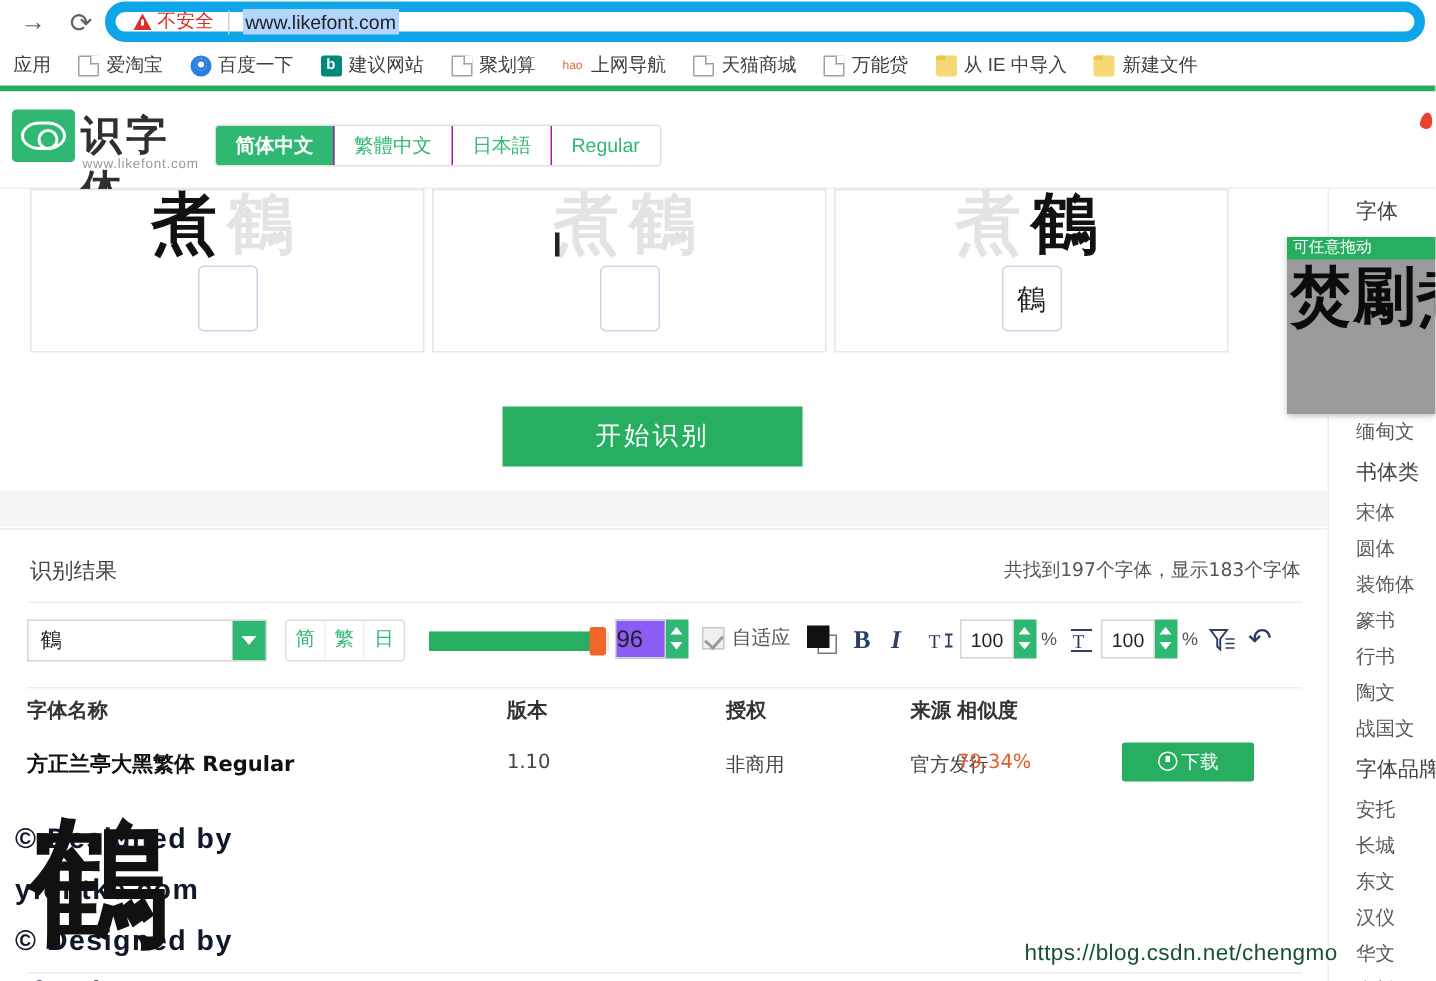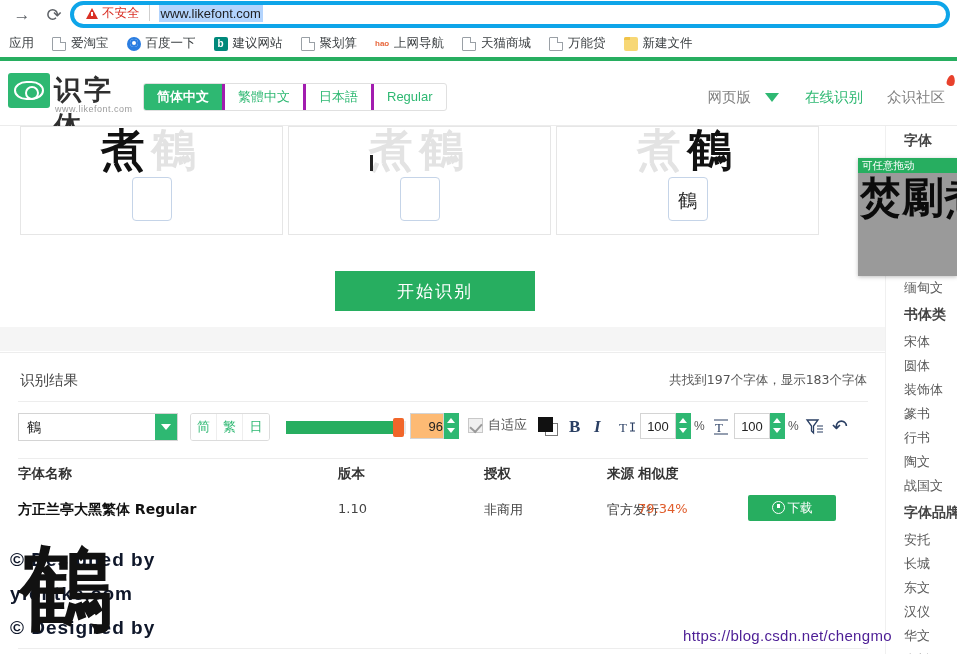--- a/index.html
+++ b/index.html
@@ -15,43 +15,43 @@
   }
 
   
   #browser-chrome { position:absolute; left:0; top:0; width:957px; height:57px; background:#fff; }
   #omnibox-row { position:absolute; left:0; top:0; width:957px; height:30px; }
   .nav-btn { position:absolute; top:3px; width:24px; height:24px; color:#5f6368; font-size:17px;
              line-height:24px; text-align:center; cursor:pointer; }
   #fwd-btn { left:10px; }
   #reload-btn { left:42px; font-size:18px; }
   #omnibox { position:absolute; left:70px; top:1px; width:880px; height:27px;
-             border:4px solid #0ea5e9; border-radius:14px; background:#fff;
-             display:flex; align-items:flex-start; padding-left:12px; }
+             border:7px solid #0ea5e9; border-radius:14px; background:#fff;
+             display:flex; align-items:center; padding-left:12px; }
   #not-secure { display:flex; align-items:center; gap:4px; color:#d93025; font-size:12.5px; white-space:nowrap; }
   .warn-tri { display:inline-block; width:0;height:0;border-left:6px solid transparent;
               border-right:6px solid transparent;border-bottom:11px solid #d93025; position:relative; }
   .warn-tri::after{ content:""; position:absolute; left:-1px; top:4px; width:2px; height:4px; background:#fff; }
   #omnibox-divider { width:1px; height:16px; background:#cfcfcf; margin:0 9px; }
   #url-text { background:#b3d4fd; color:#202124; font-size:13px; padding:1px 2px; white-space:nowrap; }
 
   #bookmark-bar { position:absolute; left:0; top:30px; width:957px; height:27px;
                   display:flex; align-items:center; gap:0px; overflow:hidden; }
   .bm { display:flex; align-items:center; gap:5px; padding:0 9px; white-space:nowrap;
         font-size:12.5px; color:#3c4043; cursor:pointer; height:24px; }
   .bm-ico { width:14px; height:14px; flex:0 0 14px; display:block; position:relative; }
   .ico-page { border:1px solid #9aa0a6; border-radius:1px; background:#fff; }
   .ico-page::after{content:"";position:absolute;right:-1px;top:-1px;width:5px;height:5px;background:#fff;
                    border-left:1px solid #9aa0a6;border-bottom:1px solid #9aa0a6;}
   .ico-baidu { border-radius:50%; background:#2a7de1; }
   .ico-baidu::after{content:"";position:absolute;left:3px;top:2px;width:8px;height:8px;border-radius:50%;
                     background:#fff;box-shadow:inset 0 0 0 2px #2a7de1;}
   .ico-bing { background:#00897b; border-radius:2px; color:#fff; font-size:10px;
               text-align:center; line-height:14px; font-weight:bold; }
-  .ico-hao { background:#fff; color:#e8673c; font-size:8px; font-weight:bold; line-height:14px; }
+  .ico-hao { background:#fff; color:#e8673c; font-size:8px; font-weight:normal; line-height:14px; }
   .ico-folder { background:#f7d775; border-radius:2px; }
   .ico-folder::before{content:"";position:absolute;left:0;top:0;width:6px;height:3px;background:#f0c349;
                       border-top-left-radius:2px;}
 
   #green-bar { position:absolute; left:0; top:57px; width:957px; height:4px; background:#27ae60; }
 
   
   #site-header { position:absolute; left:0; top:61px; width:957px; height:65px; background:#fff;
                  border-bottom:1px solid #ececec; }
   #logo { position:absolute; left:8px; top:11px; width:125px; height:44px; }
@@ -61,21 +61,21 @@
               border-radius:50% / 60%; }
   #logo-eye::after{content:"";position:absolute;left:9px;top:3px;width:10px;height:10px;
                    border:2px solid #fff;border-radius:50%;}
   #logo-cn { position:absolute; left:46px; top:0px; font-size:27px; letter-spacing:3px;
              color:#2f2f2f; font-weight:bold; font-family:"DejaVu Sans", sans-serif;}
   #logo-url { position:absolute; left:47px; top:32px; font-size:9px; color:#9b9b9b; letter-spacing:0.5px; }
 
   #lang-tabs { position:absolute; left:143px; top:22px; height:28px; display:flex;
                border:1px solid #e0e0e0; border-radius:3px; overflow:hidden; background:#fff; }
   .lang-tab { padding:0 13px; height:26px; line-height:26px; font-size:13px; color:#2eb872;
-              cursor:pointer; border-right:3px solid #a21caf; white-space:nowrap; }
+              cursor:pointer; border-right:1px solid #a21caf; white-space:nowrap; }
   .lang-tab:last-child { border-right:none; }
   .lang-tab.active { background:#2eb872; color:#fff; font-weight:bold; }
 
   #header-nav { position:absolute; right:0px; top:22px; display:flex; align-items:center; gap:0; }
   .hnav { padding:0 12px; font-size:14.5px; color:#808080; line-height:28px; cursor:pointer; white-space:nowrap; }
   .hnav.green { color:#2eb872; }
   #hnav-caret { width:0;height:0;border-left:7px solid transparent;border-right:7px solid transparent;
                 border-top:9px solid #2eb872; margin:0 14px 0 2px; cursor:pointer; }
   #hot-mark { position:absolute; right:2px; top:14px; width:8px;height:11px;
               background:#e8412c; border-radius:50% 50% 50% 50% / 70% 70% 30% 30%; transform:rotate(12deg); }
@@ -128,21 +128,21 @@
                 color:#2eb872; background:#fff; border-right:1px solid #eee; cursor:pointer;
                 font-family:"DejaVu Sans", sans-serif; }
   .script-btn:last-child{ border-right:none; }
 
   #size-slider { position:absolute; left:268px; top:8px; width:120px; height:13px; background:#e8e8e8;
                  cursor:pointer; }
   #size-slider-fill { position:absolute; left:0; top:0; height:13px; background:#27ae60; width:93%; }
   #size-slider-knob { position:absolute; left:107px; top:-3px; width:11px; height:19px;
                       background:#f1662a; border-radius:2px; cursor:pointer; }
   #size-input { position:absolute; left:392px; top:0; width:34px; height:26px; border:1px solid #d4d4d4;
-                background:#fdba74; font-size:13px; text-align:right; line-height:26px; color:#222; }
+                background:#8b5cf6; font-size:16px; text-align:left; line-height:26px; color:#222; }
   .spin { position:absolute; width:15px; height:26px; background:#2eb872; cursor:pointer; }
   .spin::before{content:"";position:absolute;left:3px;top:5px;width:0;height:0;
        border-left:4px solid transparent;border-right:4px solid transparent;border-bottom:5px solid #fff;}
   .spin::after{content:"";position:absolute;left:3px;top:15px;width:0;height:0;
        border-left:4px solid transparent;border-right:4px solid transparent;border-top:5px solid #fff;}
   #size-spin { left:426px; top:0; }
   #autofit-wrap { position:absolute; left:450px; top:3px; display:flex; align-items:center; gap:5px;
                   cursor:pointer; }
   #autofit-box { width:15px; height:15px; border:1px solid #c8c8c8; background:#f0f0f0; position:relative; }
   #autofit-box::after{content:"";position:absolute;left:3px;top:2px;width:6px;height:9px;
@@ -197,38 +197,38 @@
   #big-glyph { position:absolute; left:20px; top:188px; font-size:92px; line-height:96px;
                color:#111; font-weight:bold; font-family:"DejaVu Sans", sans-serif; }
   #glyph-watermark { position:absolute; left:10px; top:190px; width:220px; height:105px;
                      font-size:19px; line-height:34px; color:#0f172a; font-weight:bold;
                      letter-spacing:1px; pointer-events:none; }
   #row-rule { position:absolute; left:18px; top:295px; width:850px; height:1px; background:#ededed; }
 
   
   #sidebar { position:absolute; left:885px; top:126px; width:72px; height:528px;
              background:#fff; border-left:1px solid #f0f0f0; overflow:hidden; }
-  .sb-head { font-size:14px; color:#444; font-weight:bold; padding:6px 12px 6px 18px;
+  .sb-head { font-size:14px; color:#444; font-weight:normal; padding:6px 12px 6px 18px;
              font-family:"DejaVu Sans", sans-serif; white-space:nowrap; }
   .sb-item { font-size:13px; color:#5a5a5a; padding:3px 0 3px 18px; cursor:pointer;
              font-family:Liberation Mono, monospace; white-space:nowrap; }
   #sb-rest { position:absolute; left:0; top:150px; width:72px; }
 
   
   #drag-panel { position:absolute; left:858px; top:158px; width:99px; height:118px;
                 background:#9a9a9a; box-shadow:0 1px 4px rgba(0,0,0,0.25); cursor:move; }
   #drag-panel-bar { position:absolute; left:0; top:0; width:99px; height:15px; background:#27ae60;
                     color:#fff; font-size:10.5px; line-height:15px; padding-left:4px;
                     white-space:nowrap; overflow:hidden; font-family:"DejaVu Sans", sans-serif; }
   #drag-panel-body { position:absolute; left:0; top:15px; width:99px; height:103px;
                      overflow:hidden; color:#0b0b0b; font-weight:bold; font-size:42px;
                      line-height:50px; letter-spacing:0px; padding-left:2px;
                      font-family:"DejaVu Sans", sans-serif; white-space:nowrap; }
 
-  #csdn-watermark { position:absolute; left:683px; top:627px; font-size:15px; color:#4c1d95;
+  #csdn-watermark { position:absolute; left:683px; top:627px; font-size:15px; color:#14532d;
                     letter-spacing:0.3px; pointer-events:none; white-space:nowrap; }
 </style>
 </head>
 <body>
 
 <div id="browser-chrome">
   <div id="omnibox-row">
     <div class="nav-btn" id="fwd-btn">→</div>
     <div class="nav-btn" id="reload-btn">⟳</div>
     <div id="omnibox">
@@ -267,45 +267,43 @@
       <div class="bm">
         <span class="bm-ico ico-page"></span>
         <span>天猫商城</span>
       </div>
       <div class="bm">
         <span class="bm-ico ico-page"></span>
         <span>万能贷</span>
       </div>
       <div class="bm">
         <span class="bm-ico ico-folder"></span>
+        <span>从 IE 中导入</span>
+      </div>
+      <div class="bm">
+        <span class="bm-ico ico-folder"></span>
         <span>新建文件</span>
       </div>
     </div>
 </div>
 <div id="green-bar"></div>
 
 <div id="site-header">
   <div id="logo">
     <div id="logo-mark">
       <div id="logo-eye"></div>
     </div>
     <div id="logo-cn">识字体</div>
     <div id="logo-url">www.likefont.com</div>
   </div>
   <div id="lang-tabs">
       <div class="lang-tab active">简体中文</div>
       <div class="lang-tab">繁體中文</div>
       <div class="lang-tab">日本語</div>
       <div class="lang-tab">Regular</div>
-    </div>
-  <div id="header-nav">
-      <div class="hnav">网页版</div>
-      <div id="hnav-caret"></div>
-      <div class="hnav green">在线识别</div>
-      <div class="hnav">众识社区</div>
     </div>
   <div id="hot-mark"></div>
 </div>
 
 <div id="preview-area">
     <div class="prev-box" id="prev-box-1">
       <div class="prev-chars"><span class="ch-on">煮</span><span class="ch-dim">鶴</span></div>
       <div class="prev-slot"></div>
     </div>
     <div class="prev-box" id="prev-box-2">

